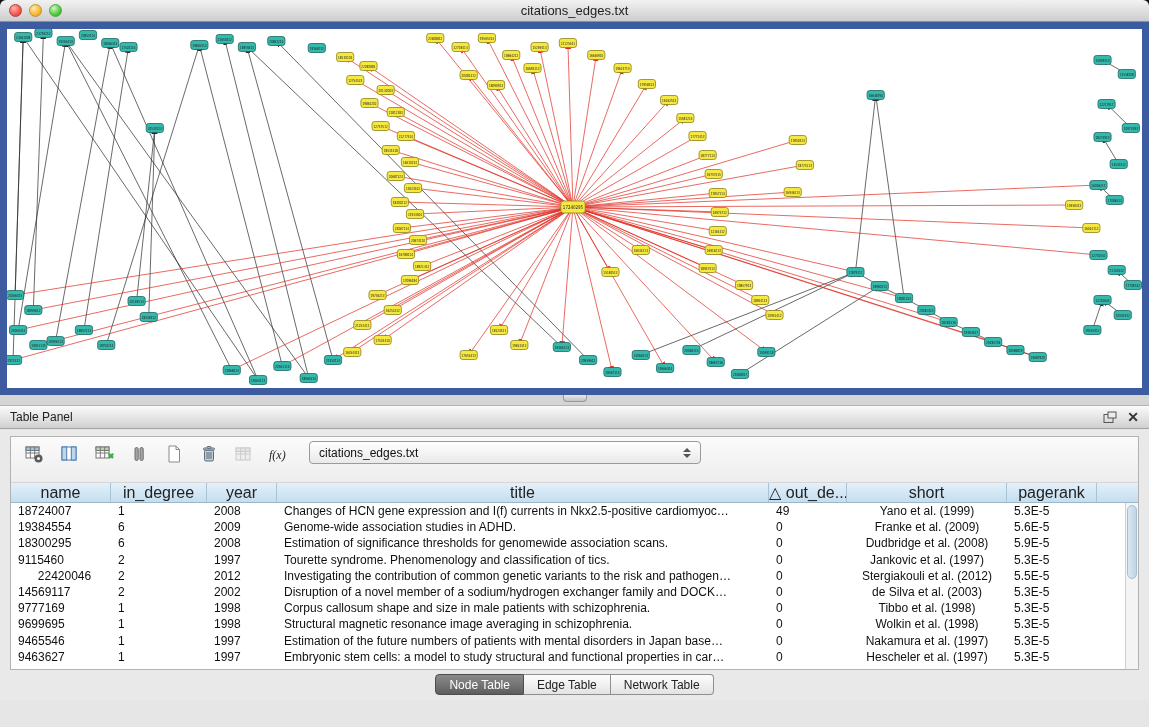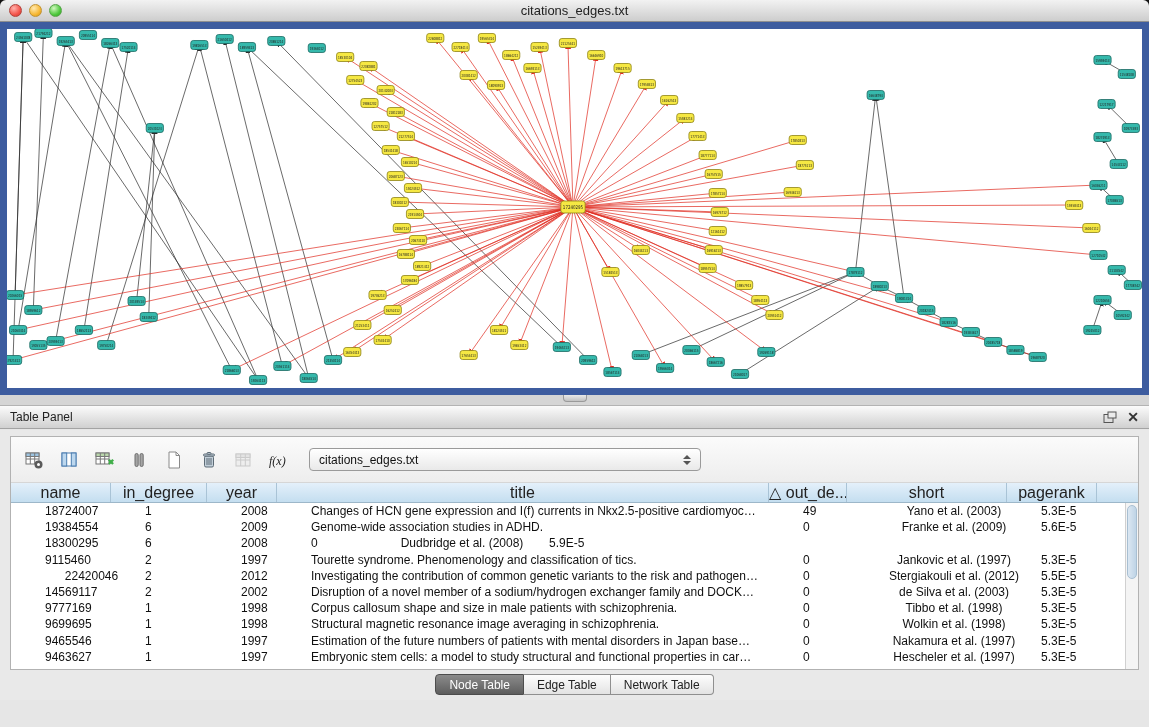--- a/index.html
+++ b/index.html
@@ -26,32 +26,32 @@
 
   
   .panel-titlebar { position:absolute; top:405px; left:0; right:0; height:24px; background:linear-gradient(#fbfbfb,#d0d0d0); border-top:1px solid #b3b3b3; border-bottom:1px solid #a3a3a3; display:flex; align-items:center; padding:0 10px; font-size:12px; color:#222; }
   .panel-titlebar .spacer { flex:1; }
   .panel-titlebar .pt-icon { margin-left:10px; cursor:pointer; display:flex; align-items:center; }
   .close-x { font-size:14px; font-weight:bold; color:#333; line-height:14px; }
 
   .panel-bg { position:absolute; top:430px; left:0; right:0; height:270px; background:#e9e9e9; }
 
   .inset { position:absolute; top:436px; left:10px; width:1129px; height:234px; background:#ffffff; border:1px solid #b2b2b2; overflow:hidden; }
-  .toolbar { height:46px; display:flex; align-items:center; gap:9px; padding:4px 10px; background:linear-gradient(#fbfbfb,#ededed); border-bottom:1px solid #d6d6d6; }
+  .toolbar { height:46px; display:flex; gap:9px; padding:4px 10px; background:linear-gradient(#fbfbfb,#ededed); border-bottom:1px solid #d6d6d6; }
   .tbicon { width:26px; height:26px; display:flex; align-items:center; justify-content:center; cursor:pointer; }
   .combo { width:392px; height:23px; margin-left:8px; border:1px solid #9a9a9a; border-radius:4px; background:linear-gradient(#ffffff,#e9e9e9); display:flex; align-items:center; padding:0 9px; font-size:12px; color:#111; cursor:pointer; }
   .combo-arrows { margin-left:auto; display:flex; flex-direction:column; gap:2px; }
   .combo-arrows i { display:block; width:0; height:0; border-left:4px solid transparent; border-right:4px solid transparent; }
   .combo-arrows .up { border-bottom:4px solid #555; }
   .combo-arrows .dn { border-top:4px solid #555; }
 
   .thead { display:flex; height:20px; background:linear-gradient(#e4f0fa,#c4def0); border-bottom:1px solid #9db7c9; }
   .th { border-right:1px solid #a9c3d6; font-size:16px; text-align:center; line-height:19px; color:#222; overflow:hidden; white-space:nowrap; cursor:pointer; flex-shrink:0; }
   .tbody { position:relative; }
-  .tr { display:flex; height:16.2px; align-items:center;padding-left:27px; }
+  .tr { display:flex; height:16.2px; align-items:center; }
   .td { font-size:12px; padding-left:7px; white-space:nowrap; overflow:hidden; color:#101010; flex-shrink:0; }
   .td.center { text-align:center; padding-left:0; }
 
   .vscroll { position:absolute; right:0; top:66px; bottom:0; width:13px; background:#f4f4f4; border-left:1px solid #d0d0d0; }
   .vscroll .thumb { position:absolute; top:2px; left:1px; width:10px; height:74px; background:linear-gradient(90deg,#dbe7f2,#bfd4e6); border:1px solid #a8bfd2; border-radius:5px; }
 
   .tabs { position:absolute; top:674px; left:0; width:100%; display:flex; justify-content:center; }
   .tab { height:21px; padding:0 13px; font-size:12px; border:1px solid #8f8f8f; border-left-width:0; background:linear-gradient(#fdfdfd,#e3e3e3); color:#222; cursor:pointer; font-family:"Liberation Sans", sans-serif; }
   .tab:first-child { border-left-width:1px; border-radius:4px 0 0 4px; }
   .tab:last-child { border-radius:0 4px 4px 0; }
@@ -788,36 +788,37 @@
         <div class="th" style="width: 160px;">short</div>
         <div class="th" style="width: 90px;">pagerank</div>
       </div>
     <div class="tbody" id="tbody">
         <div class="tr">
           <div class="td" style="width: 100px;">18724007</div>
           <div class="td" style="width: 96px;">1</div>
           <div class="td" style="width: 70px;">2008</div>
           <div class="td" style="width: 492px;">Changes of HCN gene expression and I(f) currents in Nkx2.5-positive cardiomyoc…</div>
           <div class="td" style="width: 78px;">49</div>
-          <div class="td center" style="width: 160px;">Yano et al. (2003)</div>
+          <div class="td center" style="width: 160px;">Yano et al. (1999)</div>
           <div class="td" style="width: 90px;">5.3E-5</div>
         </div>
         <div class="tr">
           <div class="td" style="width: 100px;">19384554</div>
           <div class="td" style="width: 96px;">6</div>
           <div class="td" style="width: 70px;">2009</div>
           <div class="td" style="width: 492px;">Genome-wide association studies in ADHD.</div>
           <div class="td" style="width: 78px;">0</div>
           <div class="td center" style="width: 160px;">Franke et al. (2009)</div>
           <div class="td" style="width: 90px;">5.6E-5</div>
         </div>
         <div class="tr">
           <div class="td" style="width: 100px;">18300295</div>
           <div class="td" style="width: 96px;">6</div>
           <div class="td" style="width: 70px;">2008</div>
+          <div class="td" style="width: 492px;">Estimation of significance thresholds for genomewide association scans.</div>
           <div class="td" style="width: 78px;">0</div>
           <div class="td center" style="width: 160px;">Dudbridge et al. (2008)</div>
           <div class="td" style="width: 90px;">5.9E-5</div>
         </div>
         <div class="tr">
           <div class="td" style="width: 100px;">9115460</div>
           <div class="td" style="width: 96px;">2</div>
           <div class="td" style="width: 70px;">1997</div>
           <div class="td" style="width: 492px;">Tourette syndrome. Phenomenology and classification of tics.</div>
           <div class="td" style="width: 78px;">0</div>

